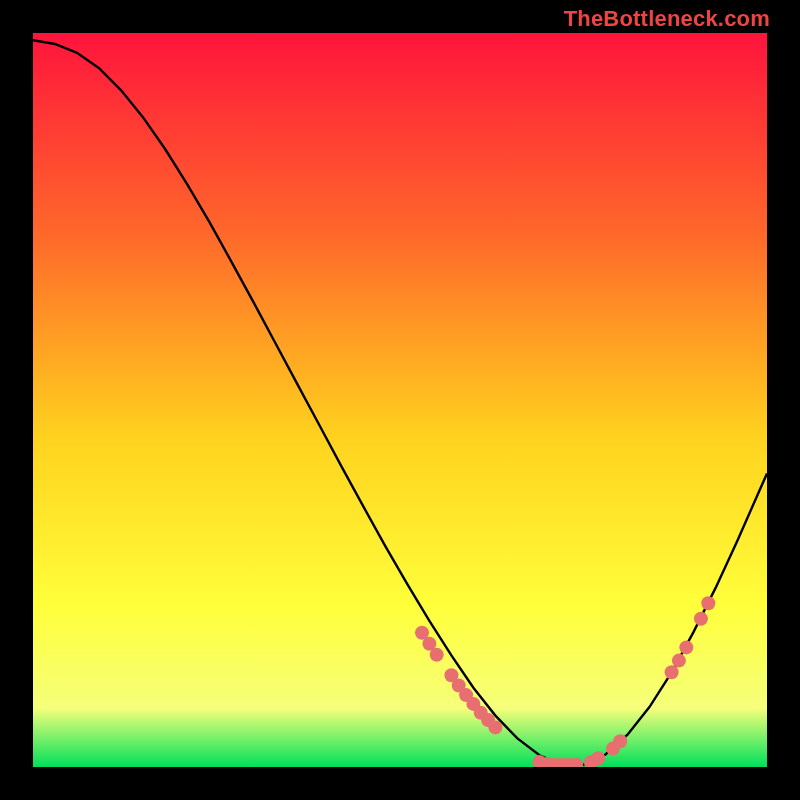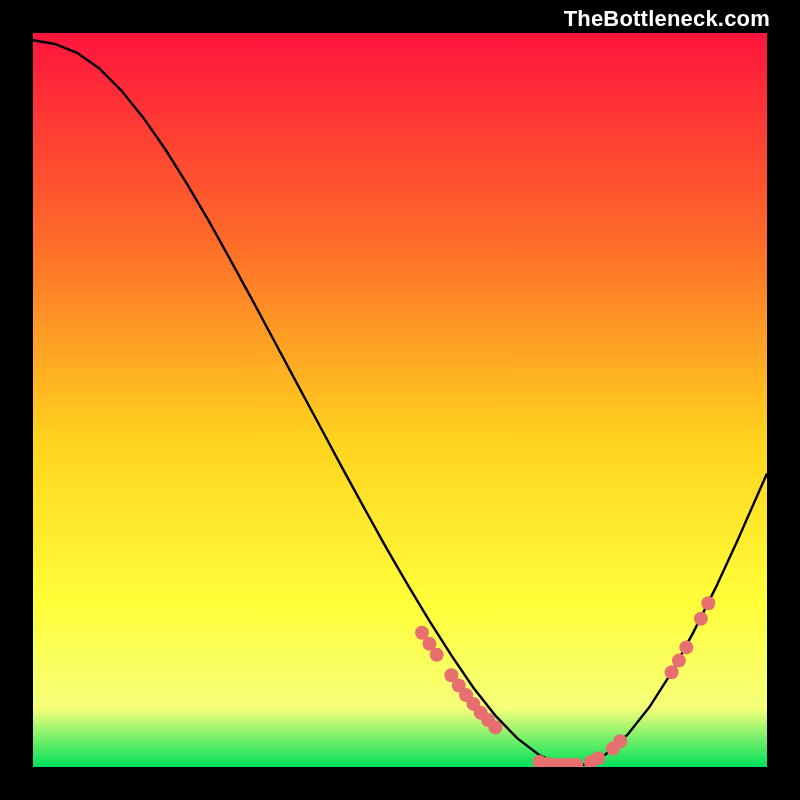--- a/index.html
+++ b/index.html
@@ -18,21 +18,21 @@
     height: 734px;
     overflow: hidden;
   }
   .watermark {
     position: absolute;
     top: 6px;
     right: 30px;
     font-family: Arial, sans-serif;
     font-size: 22px;
     font-weight: bold;
-    color: #ffffff;
+    color: #ef4444;
     letter-spacing: 0.2px;
   }
   svg { display: block; }
 </style>
 </head>
 <body>
 
 <div class="frame">
 
   <div class="watermark">TheBottleneck.com</div>

